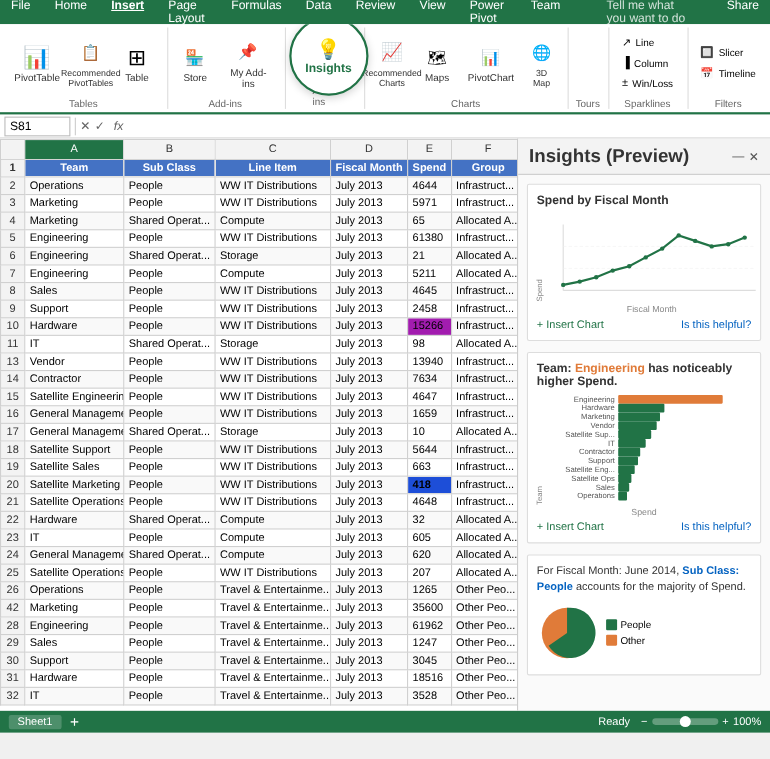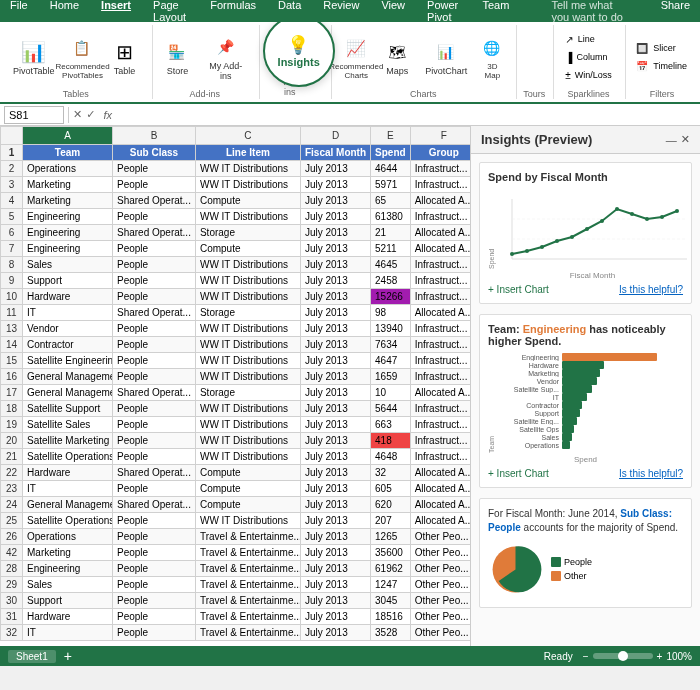--- a/index.html
+++ b/index.html
@@ -27,29 +27,29 @@
     .col-a { min-width: 88px; max-width: 88px; }
     .col-b { min-width: 80px; max-width: 80px; }
     .col-c { min-width: 105px; max-width: 105px; }
     .col-d { min-width: 58px; max-width: 58px; }
     .col-e { min-width: 38px; max-width: 38px; }
     .col-f { min-width: 55px; max-width: 55px; overflow: hidden; }
 
     
     .insights-panel { width: 230px; background: #fafafa; border-left: 1px solid #ccc; display: flex; flex-direction: column; overflow: hidden; }
     .insights-header { background: #f3f3f3; border-bottom: 1px solid #ccc; padding: 6px 10px; display: flex; align-items: center; justify-content: space-between; }
-    .insights-title { font-size: 13px; font-weight: 600; color: #333; }
+    .insights-title { font-size: 17px; font-weight: 600; color: #333; }
     .insights-controls { display: flex; gap: 4px; }
     .insights-control-btn { font-size: 11px; cursor: pointer; color: #555; border: none; background: none; }
     .insights-content { flex: 1; overflow-y: auto; padding: 8px; }
     .insight-card { background: white; border: 1px solid #ddd; border-radius: 2px; margin-bottom: 10px; padding: 8px; }
     .insight-card-title { font-size: 11px; font-weight: 600; color: #333; margin-bottom: 6px; }
     .insert-chart-row { display: flex; align-items: center; justify-content: space-between; margin-top: 4px; }
     .insert-chart-btn { font-size: 10px; color: #217346; cursor: pointer; display: flex; align-items: center; gap: 2px; }
-    .helpful-link { font-size: 10px; color: #0563C1; cursor: pointer; text-decoration: underline; }
+    .helpful-link { font-size: 10px; color: #0563C1; cursor: pointer; }
     .bar-row { display: flex; align-items: center; gap: 3px; }
     .bar-label { font-size: 7px; color: #555; width: 60px; text-align: right; white-space: nowrap; overflow: hidden; }
     .bar-fill { height: 8px; background: #217346; border-radius: 1px; }
     .bar-fill-highlight { background: #e07b39; }
 
     .insight-card-insight { font-size: 10px; color: #333; line-height: 1.4; }
 
     .pie-area { height: 60px; display: flex; align-items: center; gap: 8px; margin-top: 4px; }
     .pie-svg { width: 55px; height: 55px; }
 
@@ -374,21 +374,21 @@
               <td class="col-d">July 2013</td>
               <td class="col-e">663</td>
               <td class="col-f">Infrastruct...</td>
             </tr>
             <tr>
               <td class="row-num">20</td>
               <td class="col-a" style="background: rgb(249, 249, 249);">Satellite Marketing</td>
               <td class="col-b" style="background: rgb(249, 249, 249);">People</td>
               <td class="col-c" style="background: rgb(249, 249, 249);">WW IT Distributions</td>
               <td class="col-d" style="background: rgb(249, 249, 249);">July 2013</td>
-              <td class="col-e" style="background: #ef4444;">418</td>
+              <td class="col-e" style="background: #1d4ed8; font-weight: bold;">418</td>
               <td class="col-f" style="background: rgb(249, 249, 249);">Infrastruct...</td>
             </tr>
             <tr>
               <td class="row-num">21</td>
               <td class="col-a">Satellite Operations</td>
               <td class="col-b">People</td>
               <td class="col-c">WW IT Distributions</td>
               <td class="col-d">July 2013</td>
               <td class="col-e">4648</td>
               <td class="col-f">Infrastruct...</td>

